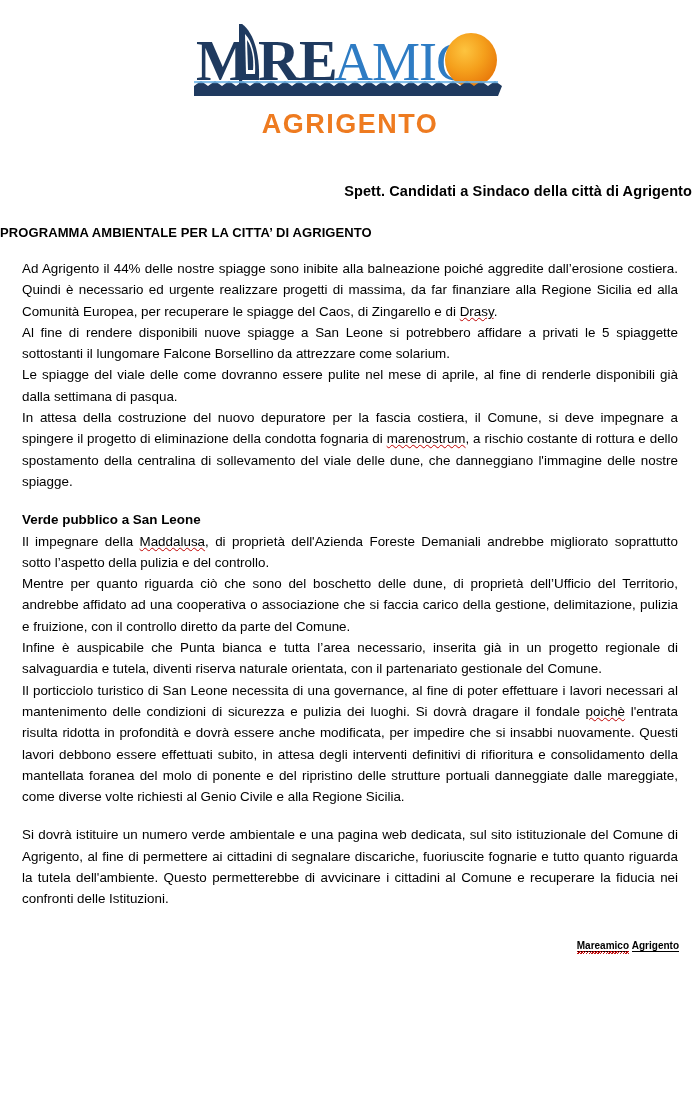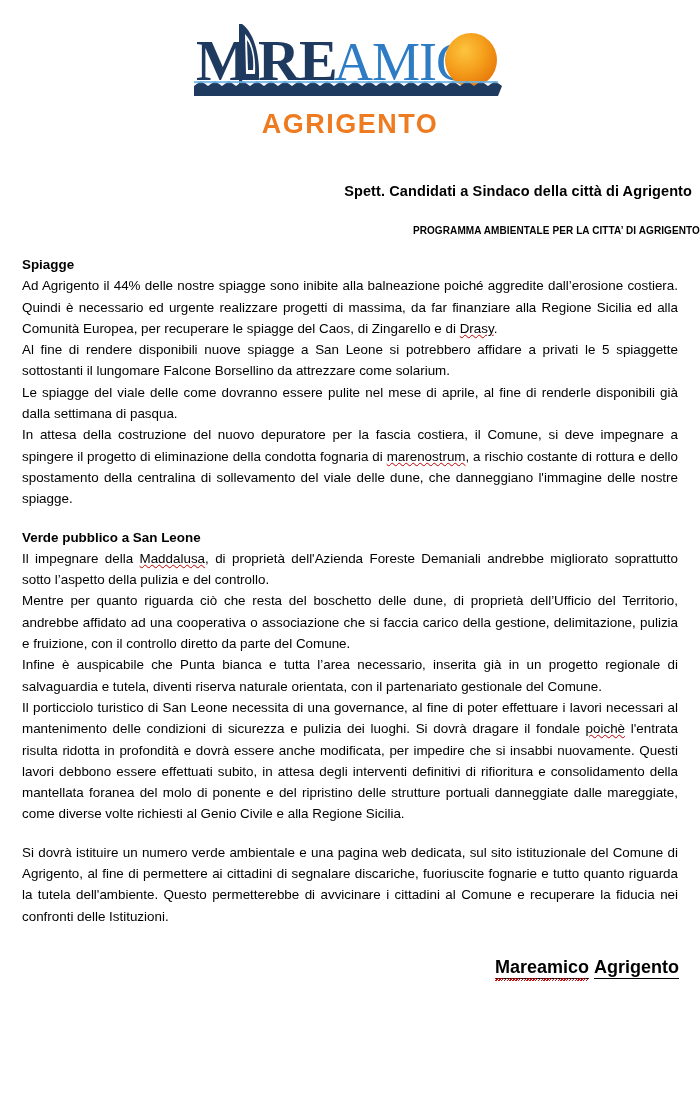--- a/index.html
+++ b/index.html
@@ -50,23 +50,23 @@
 
   
   .addressee {
     text-align: right;
     font-weight: bold;
     font-size: 14.5px;
     margin: 45px 8px 0 0;
     letter-spacing: 0.1px;
   }
   .doc-title {
-    text-align: right;
-    font-weight: bold;
-    font-size: 10px;
+    text-align: left;
+    font-weight: bold;
+    font-size: 13px;
     margin: 26px 0 0 0;
     letter-spacing: 0.1px;
   }
 
   
   .body-area {
     margin: 18px 22px 0 22px;
     font-size: 13.4px;
     line-height: 21.3px;
   }
@@ -89,21 +89,21 @@
     text-decoration: underline;
     text-decoration-color: #C00000;
     text-decoration-style: wavy;
     text-decoration-thickness: 1px;
     text-underline-offset: 1px;
   }
   
   .sig {
     text-align: right;
     font-weight: bold;
-    font-size: 18px;
+    font-size: 10px;
     margin: 30px 21px 16px 0;
   }
   .sig-name {
     position: relative;
     display: inline-block;
     border-bottom: 1px solid #000;
   }
   .sig-name::after {
     content: "";
     position: absolute;
@@ -168,32 +168,31 @@
     </div>
     <div class="logo-city">AGRIGENTO</div>
   </div>
 
   <div class="addressee">Spett. Candidati a Sindaco della città di Agrigento</div>
 
   <div class="doc-title">PROGRAMMA AMBIENTALE PER LA CITTA’ DI AGRIGENTO</div>
 
   <div class="body-area">
 
-    <div class="sec-head">Spiagge</div>
     <div class="para"><span>Ad Agrigento il 44% delle nostre spiagge sono inibite alla balneazione poiché aggredite dall’erosione costiera. Quindi è necessario ed urgente realizzare progetti di massima, da far finanziare alla Regione Sicilia ed alla Comunità Europea, per recuperare le spiagge del Caos, di Zingarello e di </span><span class="sp">Drasy</span><span>.</span></div>
     <div class="para">Al fine di rendere disponibili nuove spiagge a San Leone si potrebbero affidare a privati le 5 spiaggette sottostanti il lungomare Falcone Borsellino da attrezzare come solarium.</div>
     <div class="para">Le spiagge del viale delle come dovranno essere pulite nel mese di aprile, al fine di renderle disponibili già dalla settimana di pasqua.</div>
 
     <div class="para"><span>In attesa della costruzione del nuovo depuratore per la fascia costiera, il Comune, si deve impegnare a spingere il progetto di eliminazione della condotta fognaria di </span><span class="sp">marenostrum</span><span>, a rischio costante di rottura e dello spostamento della centralina di sollevamento del viale delle dune, che danneggiano l'immagine delle nostre spiagge.</span></div>
 
     <div class="gap"></div>
 
     <div class="sec-head">Verde pubblico a San Leone</div>
     <div class="para"><span>Il impegnare della </span><span class="sp">Maddalusa</span><span>, di proprietà dell'Azienda Foreste Demaniali andrebbe migliorato soprattutto sotto l’aspetto della pulizia e del controllo.</span></div>
-    <div class="para">Mentre per quanto riguarda ciò che resta del boschetto delle dune, di proprietà dell’Ufficio del Territorio, andrebbe affidato ad una cooperativa o associazione che si faccia carico della gestione, delimitazione, pulizia e fruizione, con il controllo diretto da parte del Comune.</div>
+    <div class="para">Mentre per quanto riguarda ciò che sono del boschetto delle dune, di proprietà dell’Ufficio del Territorio, andrebbe affidato ad una cooperativa o associazione che si faccia carico della gestione, delimitazione, pulizia e fruizione, con il controllo diretto da parte del Comune.</div>
     <div class="para">Infine è auspicabile che Punta bianca e tutta l’area necessario, inserita già in un progetto regionale di salvaguardia e tutela, diventi riserva naturale orientata, con il partenariato gestionale del Comune.</div>
 
     <div class="para"><span>Il porticciolo turistico di San Leone necessita di una governance, al fine di poter effettuare i lavori necessari al mantenimento delle condizioni di sicurezza e pulizia dei luoghi. Si dovrà dragare il fondale </span><span class="sp">poichè</span><span> l'entrata risulta ridotta in profondità e dovrà essere anche modificata, per impedire che si insabbi nuovamente. Questi lavori debbono essere effettuati subito, in attesa degli interventi definitivi di rifioritura e consolidamento della mantellata foranea del molo di ponente e del ripristino delle strutture portuali danneggiate dalle mareggiate, come diverse volte richiesti al Genio Civile e alla Regione Sicilia.</span></div>
 
     <div class="gap"></div>
 
     <div class="para">Si dovrà istituire un numero verde ambientale e una pagina web dedicata, sul sito istituzionale del Comune di Agrigento, al fine di permettere ai cittadini di segnalare discariche, fuoriuscite fognarie e tutto quanto riguarda la tutela dell'ambiente. Questo permetterebbe di avvicinare i cittadini al Comune e recuperare la fiducia nei confronti delle Istituzioni.</div>
   </div>
 
   <div class="sig"><span class="sig-name">Mareamico</span><span>&nbsp;</span><span class="sig-city">Agrigento</span></div>

